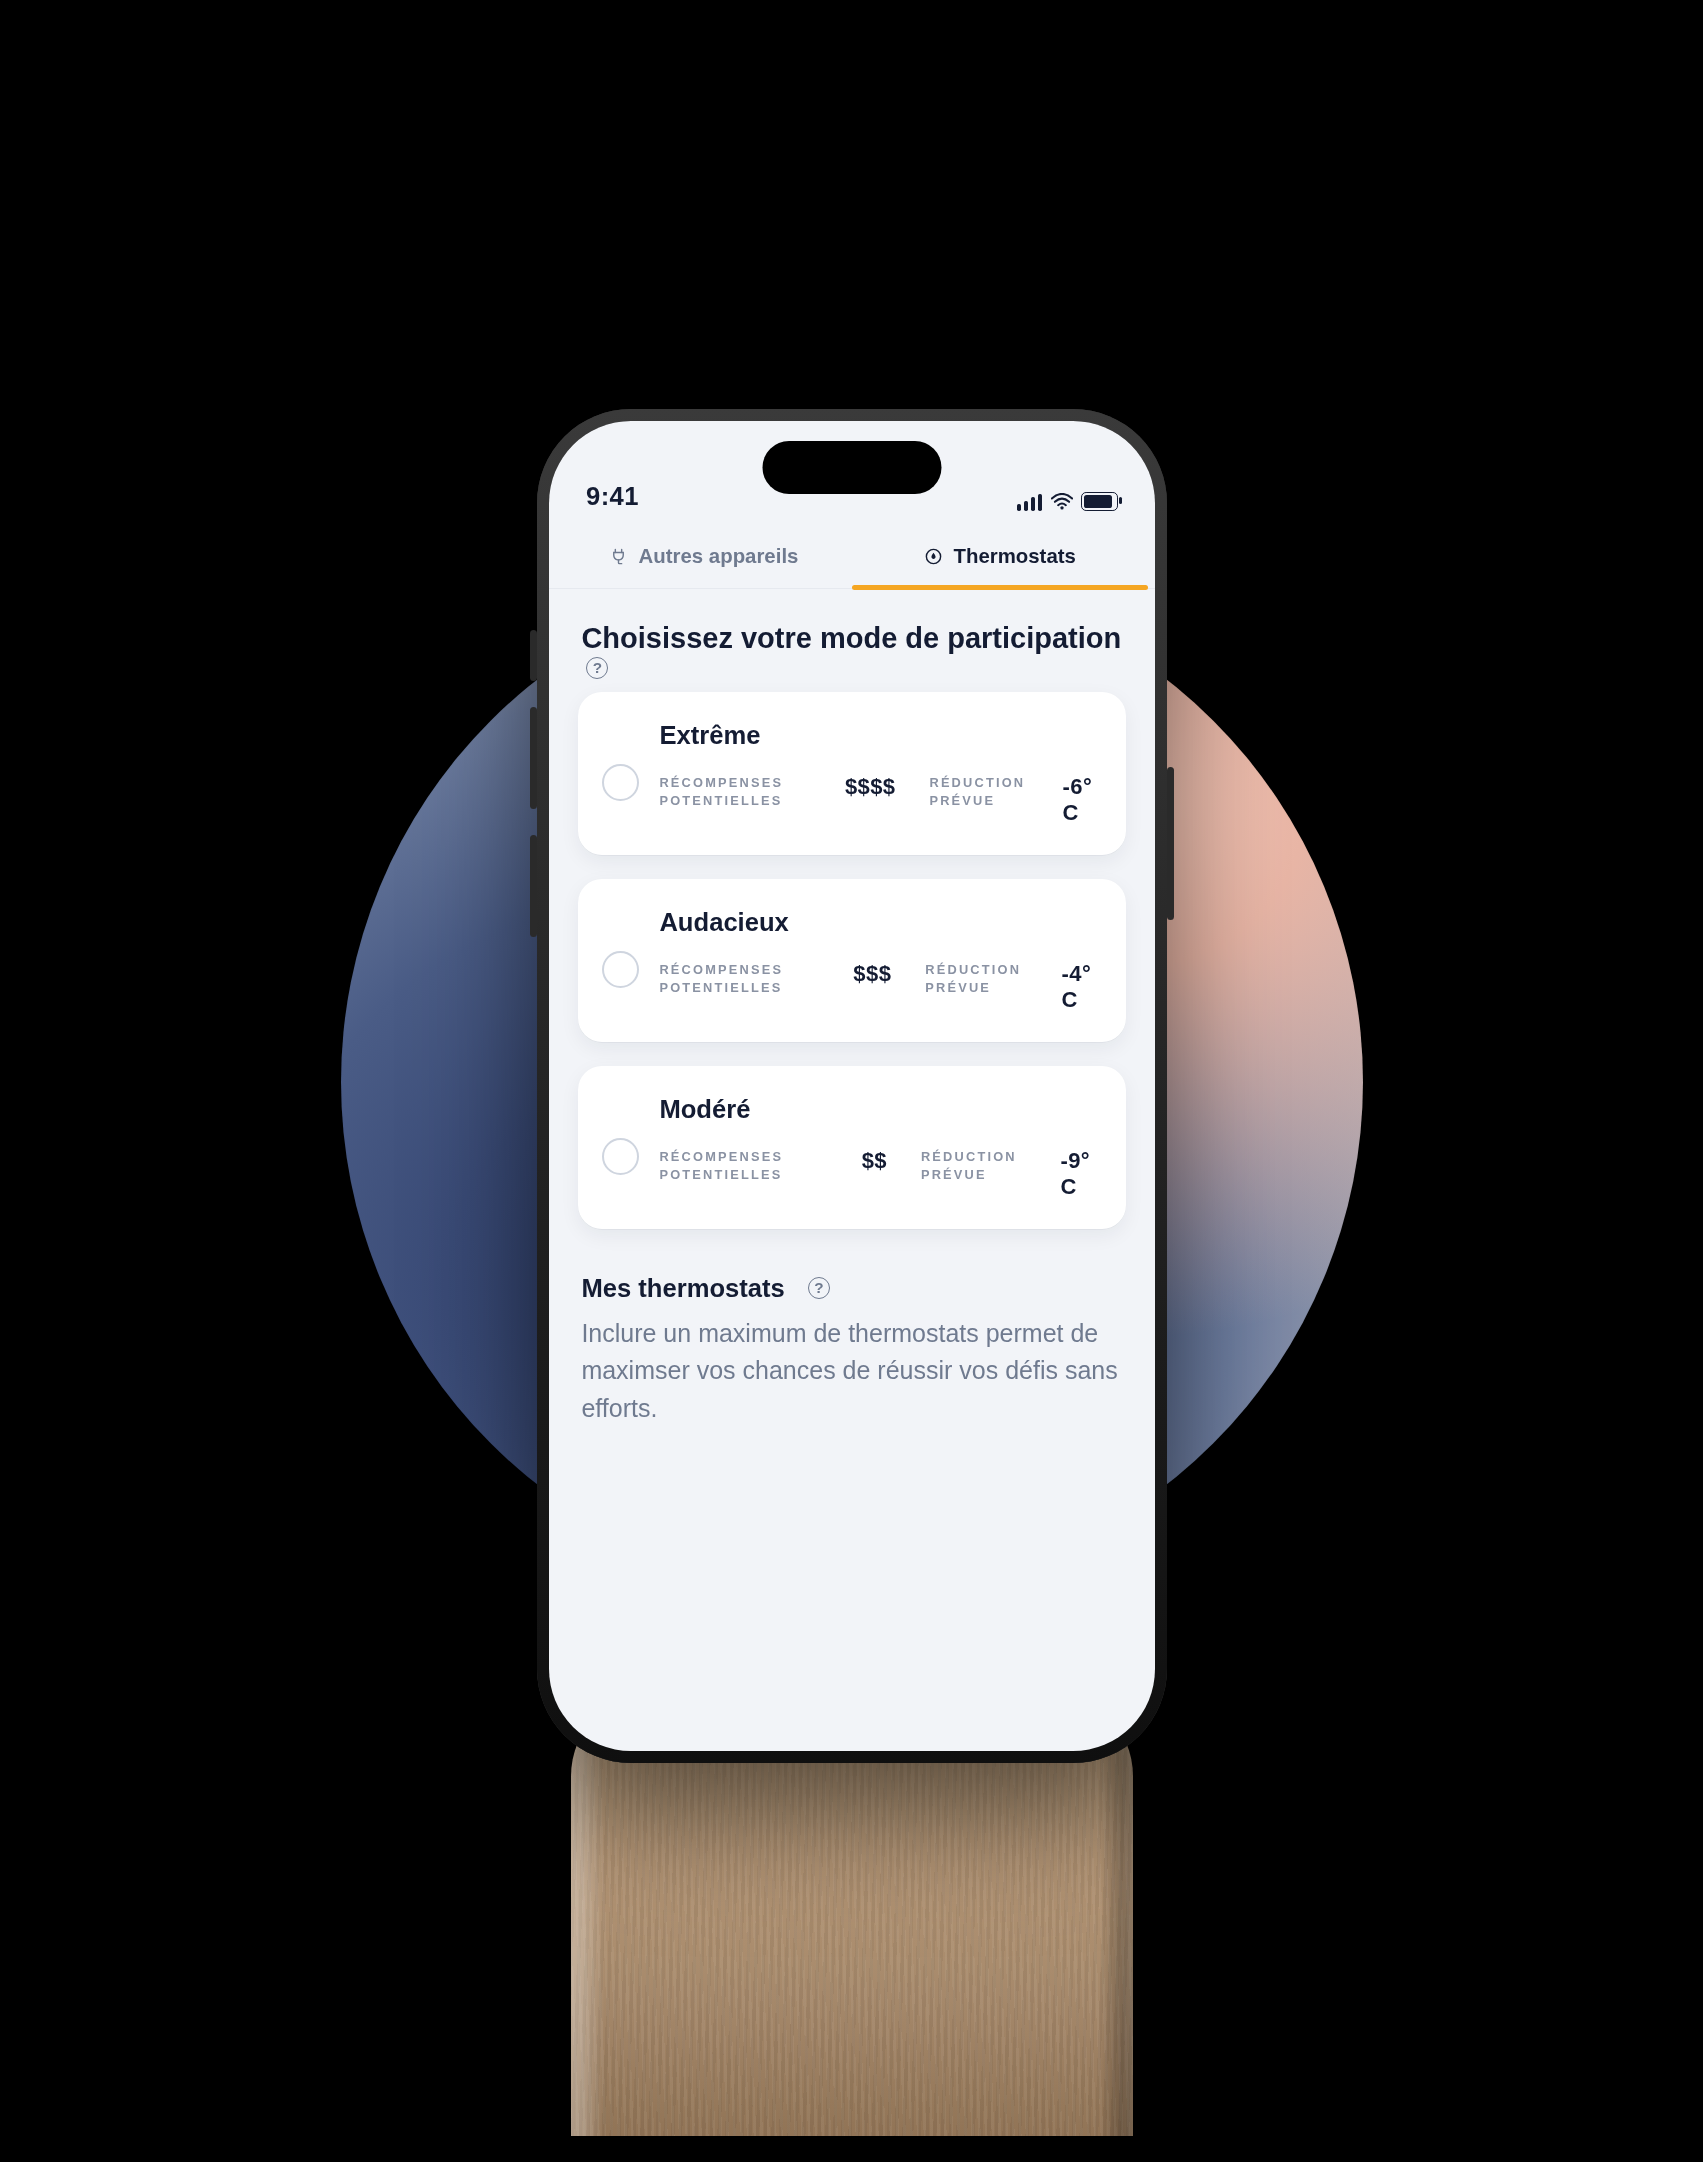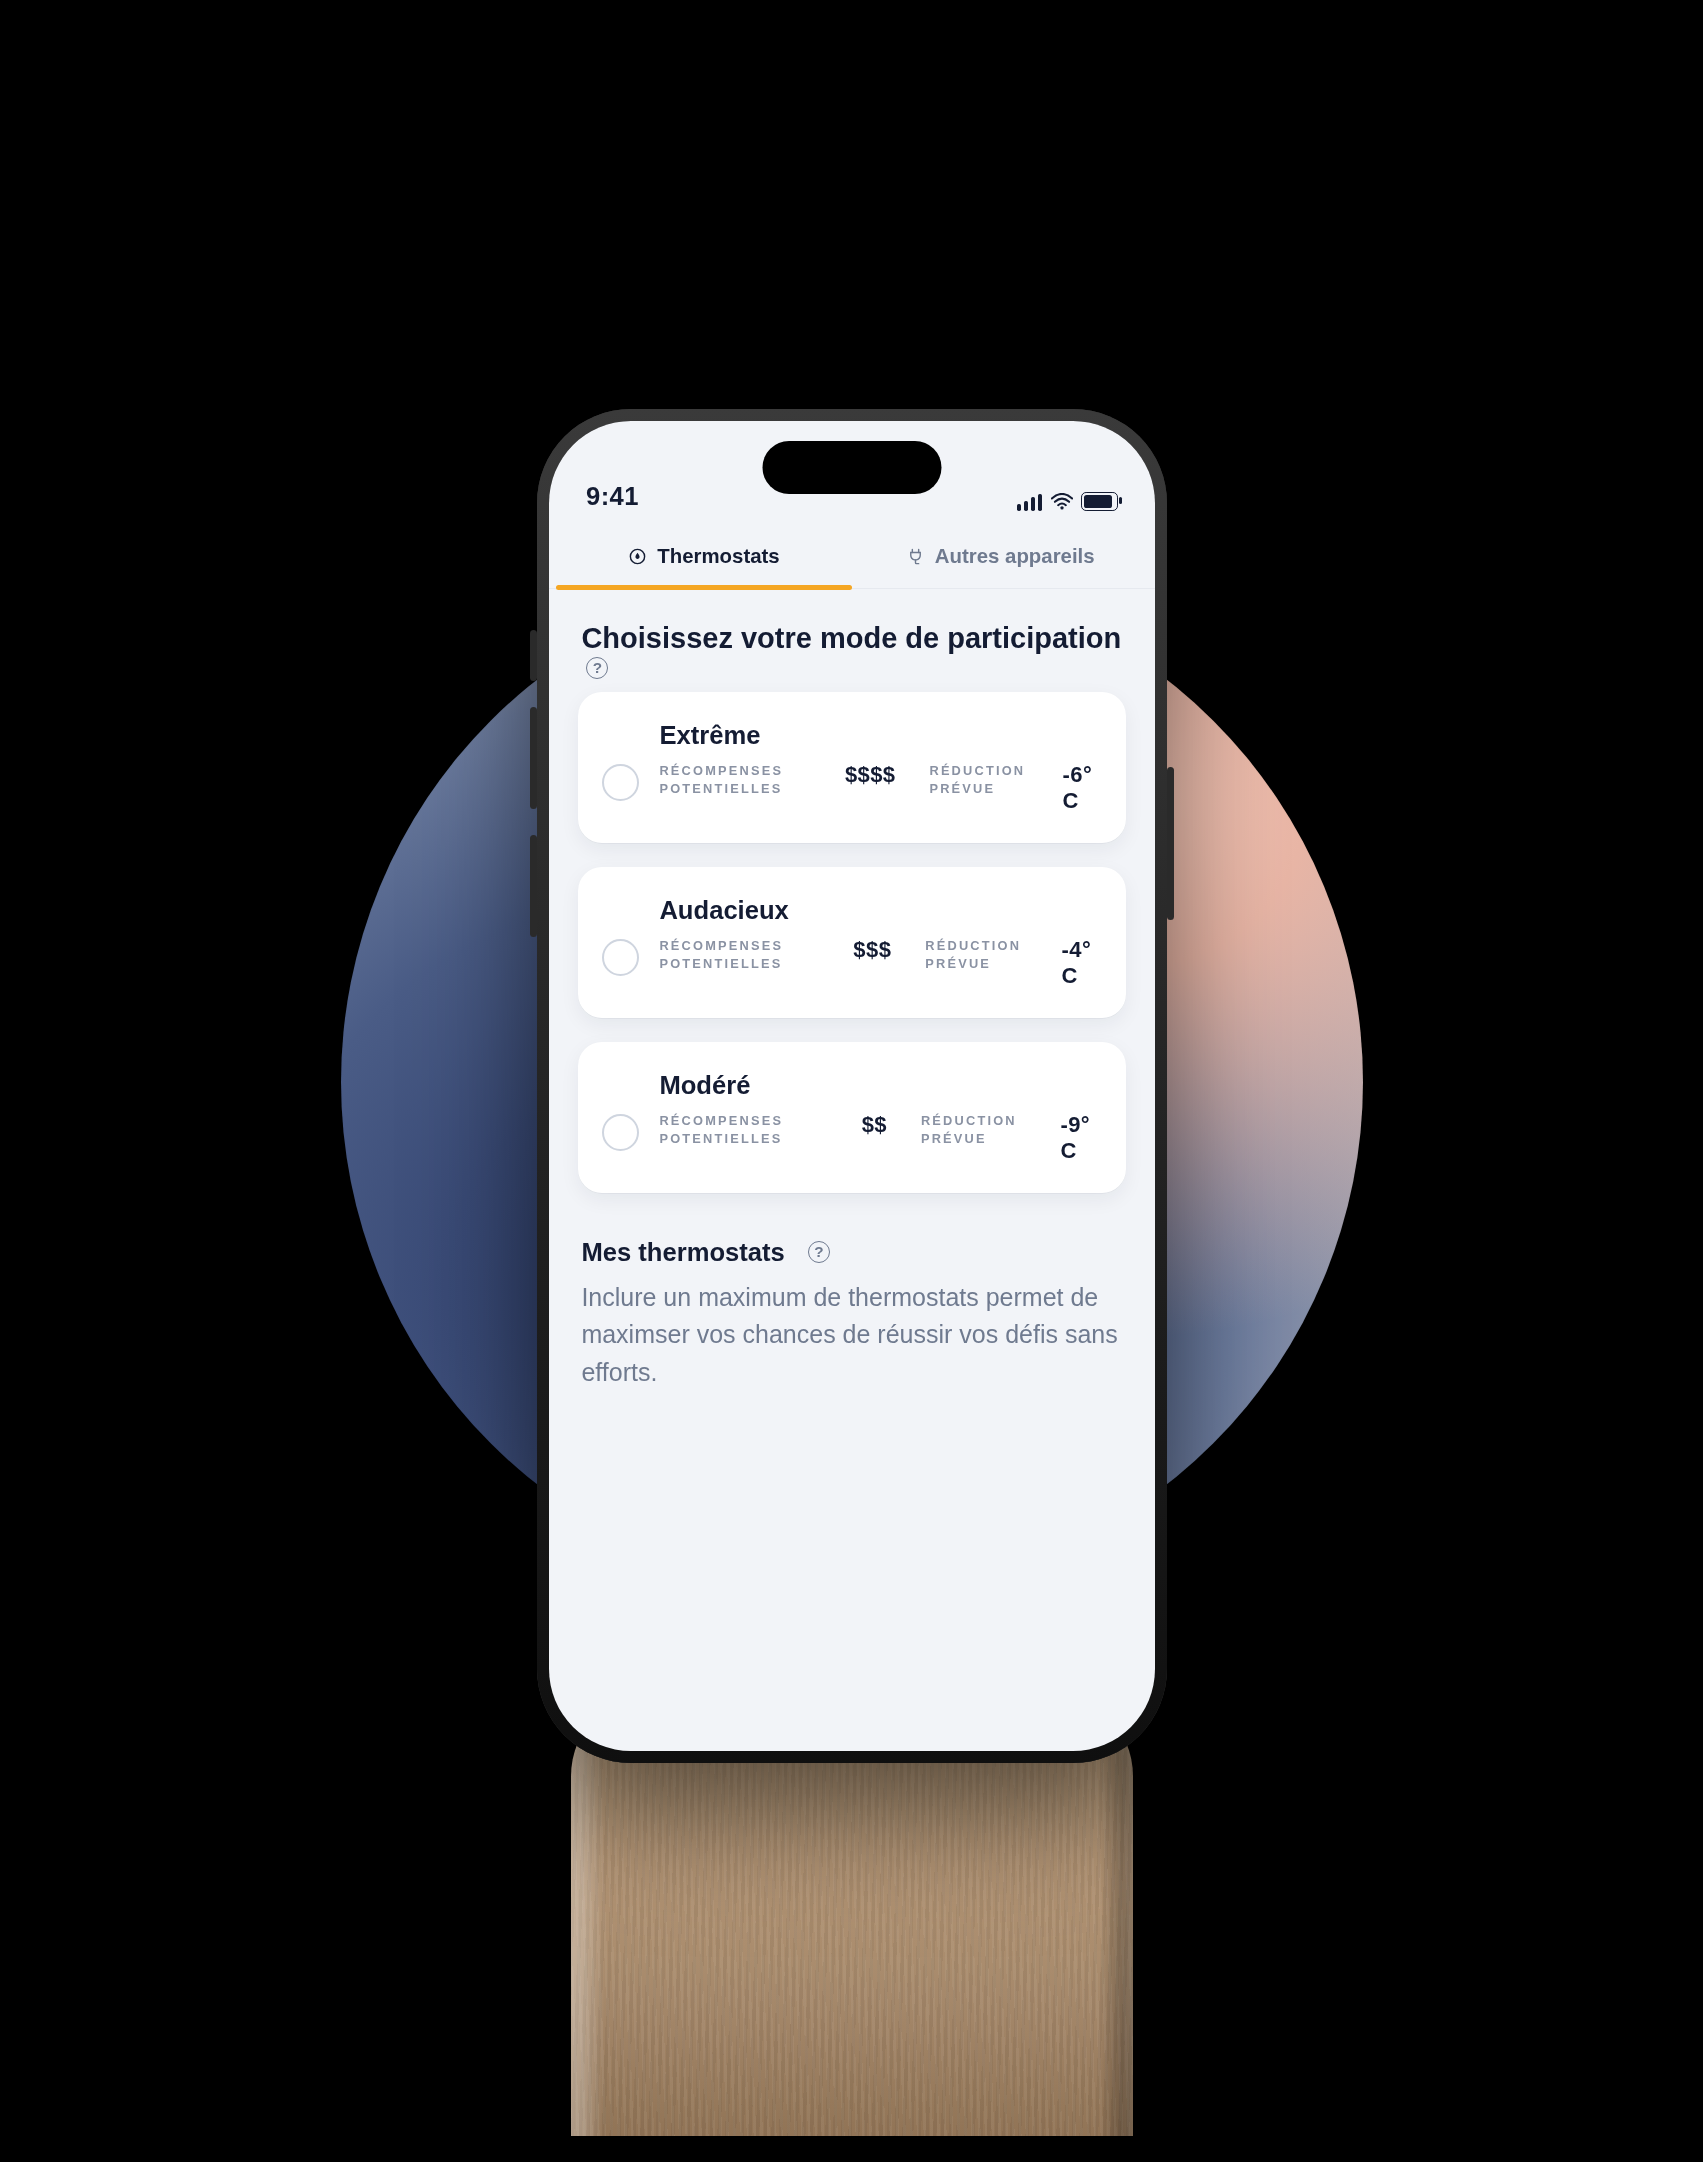--- a/index.html
+++ b/index.html
@@ -165,21 +165,21 @@
   .card{
     background:var(--card);border-radius:24px;
     box-shadow:0 6.8px 20.4px rgba(20,28,51,.06), 0 0.9px 0 rgba(20,28,51,.04);
     padding:29px 24px 29px 24px;display:flex;gap:20.4px;align-items:flex-start;
     margin-bottom:24px;cursor:pointer;
   }
   .radio{
     flex:0 0 auto;margin-top:43px;width:37px;height:37px;border-radius:50%;
     border:2.1px solid #cfd5df;background:#fff;
   }
-  .card-body{flex:1;display:flex;flex-direction:column;gap:12px;}
+  .card-body{flex:1;display:flex;flex-direction:column;gap:24px;}
   .card-title{margin:0;color:var(--ink-strong);font-weight:800;font-size:25.6px;}
   .stats{display:flex;gap:34px;}
   .stat{display:flex;flex-direction:row;gap:6.8px;min-width:170px;}
   .stat .label{
     text-transform:uppercase;letter-spacing:2.2px;color:var(--muted-2);
     font-size:12.8px;line-height:1.35;font-weight:700;
   }
   .stat .value{color:var(--ink-strong);font-size:22px;font-weight:800;letter-spacing:0.4px;}
 
   
@@ -226,39 +226,39 @@
                 <circle cx="13" cy="17.5" r="2" fill="#141c33"></circle>
               </svg>
             </div>
             <div class="battery">
                 <i></i>
               </div>
           </div>
         </div>
 
         <div class="tabs">
-          <div class="tab active">
-            <span>
-              <svg width="19" height="19" viewBox="0 0 24 24" fill="none" aria-hidden="true">
-                <circle cx="12" cy="12" r="9" stroke="#141c33" stroke-width="1.8"></circle>
-                <path d="M12 7.2c-1.6 2-2.6 3.6-2.6 5.1 0 1.6 1.2 2.9 2.6 2.9s2.6-1.3 2.6-2.9c0-1.5-1-3.1-2.6-5.1Z" fill="#141c33"></path>
-              </svg>
-            </span>
-            <span>Thermostats</span>
-          </div>
           <div class="tab">
             <span>
               <svg width="19" height="19" viewBox="0 0 24 24" fill="none" aria-hidden="true">
                 <path d="M8 3v4M16 3v4" stroke="#6f7a8f" stroke-width="1.8" stroke-linecap="round"></path>
                 <path d="M6 7h12v3.2c0 3-2.2 5.6-5.1 6.1l-.9.2-.9-.2C8.2 15.8 6 13.2 6 10.2V7Z" stroke="#6f7a8f" stroke-width="1.8"></path>
                 <path d="M12 16.5V20c0 .6.4 1 1 1h3" stroke="#6f7a8f" stroke-width="1.8" stroke-linecap="round"></path>
               </svg>
             </span>
             <span>Autres appareils</span>
           </div>
+          <div class="tab active">
+            <span>
+              <svg width="19" height="19" viewBox="0 0 24 24" fill="none" aria-hidden="true">
+                <circle cx="12" cy="12" r="9" stroke="#141c33" stroke-width="1.8"></circle>
+                <path d="M12 7.2c-1.6 2-2.6 3.6-2.6 5.1 0 1.6 1.2 2.9 2.6 2.9s2.6-1.3 2.6-2.9c0-1.5-1-3.1-2.6-5.1Z" fill="#141c33"></path>
+              </svg>
+            </span>
+            <span>Thermostats</span>
+          </div>
         </div>
 
         <div class="scroll">
           <div class="scroll-inner">
 
             <span class="title-wrap">
               <h1 class="title">Choisissez votre mode de participation</h1>
               <span class="help">?</span>
             </span>
 

